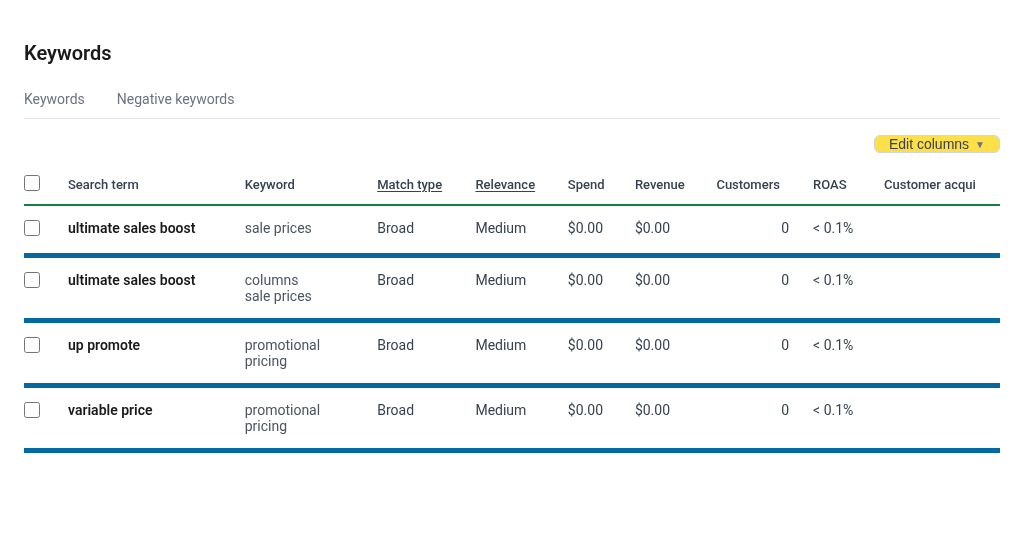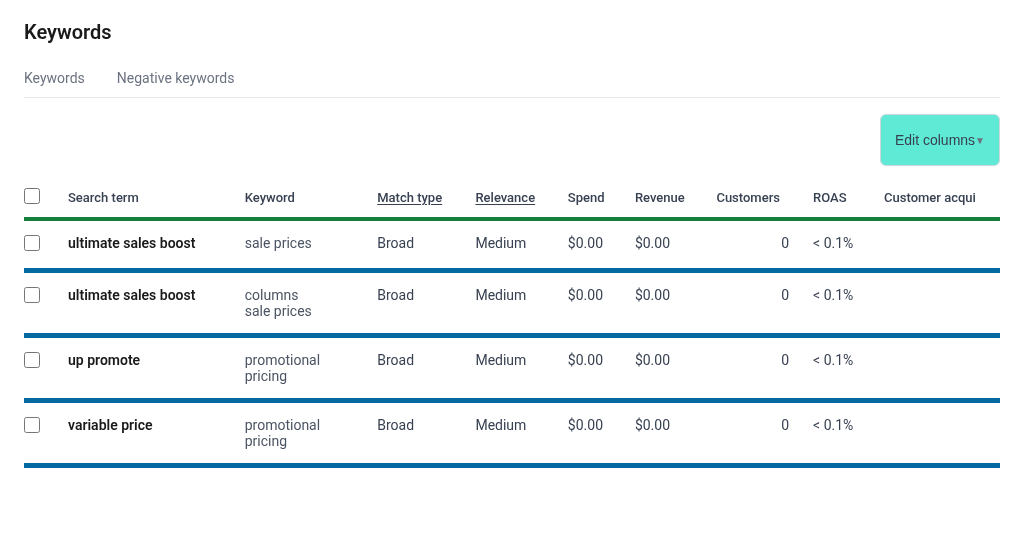--- a/index.html
+++ b/index.html
@@ -5,20 +5,21 @@
     * { box-sizing: border-box; margin: 0; padding: 0; }
     body {
       font-family: -apple-system, BlinkMacSystemFont, 'Segoe UI', Roboto, sans-serif;
       background: #fff;
       color: #1a1a1a;
       font-size: 14px;
     }
     .page-container {
       padding: 20px 24px;
       max-width: 1024px;
+      margin-top: 21px;
     }
     .page-title {
       font-size: 20px;
       font-weight: 600;
       margin-bottom: 16px;
       color: #1a1a1a;
     }
     .tabs {
       display: flex;
       border-bottom: 1px solid #e5e7eb;
@@ -43,42 +44,43 @@
       padding-left: 0;
     }
     .toolbar {
       display: flex;
       justify-content: flex-end;
       margin-bottom: 12px;
     }
     .edit-columns-btn {
       display: flex;
       align-items: center;
-      padding: 17px 14px;
+      gap: 6px;
+      padding: 0 14px;
       border: 1px solid #d1d5db;
       border-radius: 6px;
-      background: #5eead4;
+      background: #fde047;
       cursor: pointer;
       font-size: 14px;
       color: #374151;
     }
     .edit-columns-btn .chevron {
       font-size: 10px;
       color: #6b7280;
     }
     .table-wrapper {
       overflow-x: auto;
     }
     table {
       width: 100%;
       border-collapse: collapse;
       min-width: 900px;
     }
     thead tr {
-      border-bottom: 4px solid #15803d;
+      border-bottom: 2px solid #15803d;
     }
     th {
       padding: 10px 12px;
       text-align: left;
       font-weight: 500;
       font-size: 13px;
       color: #374151;
       white-space: nowrap;
     }
     th.underlined {

